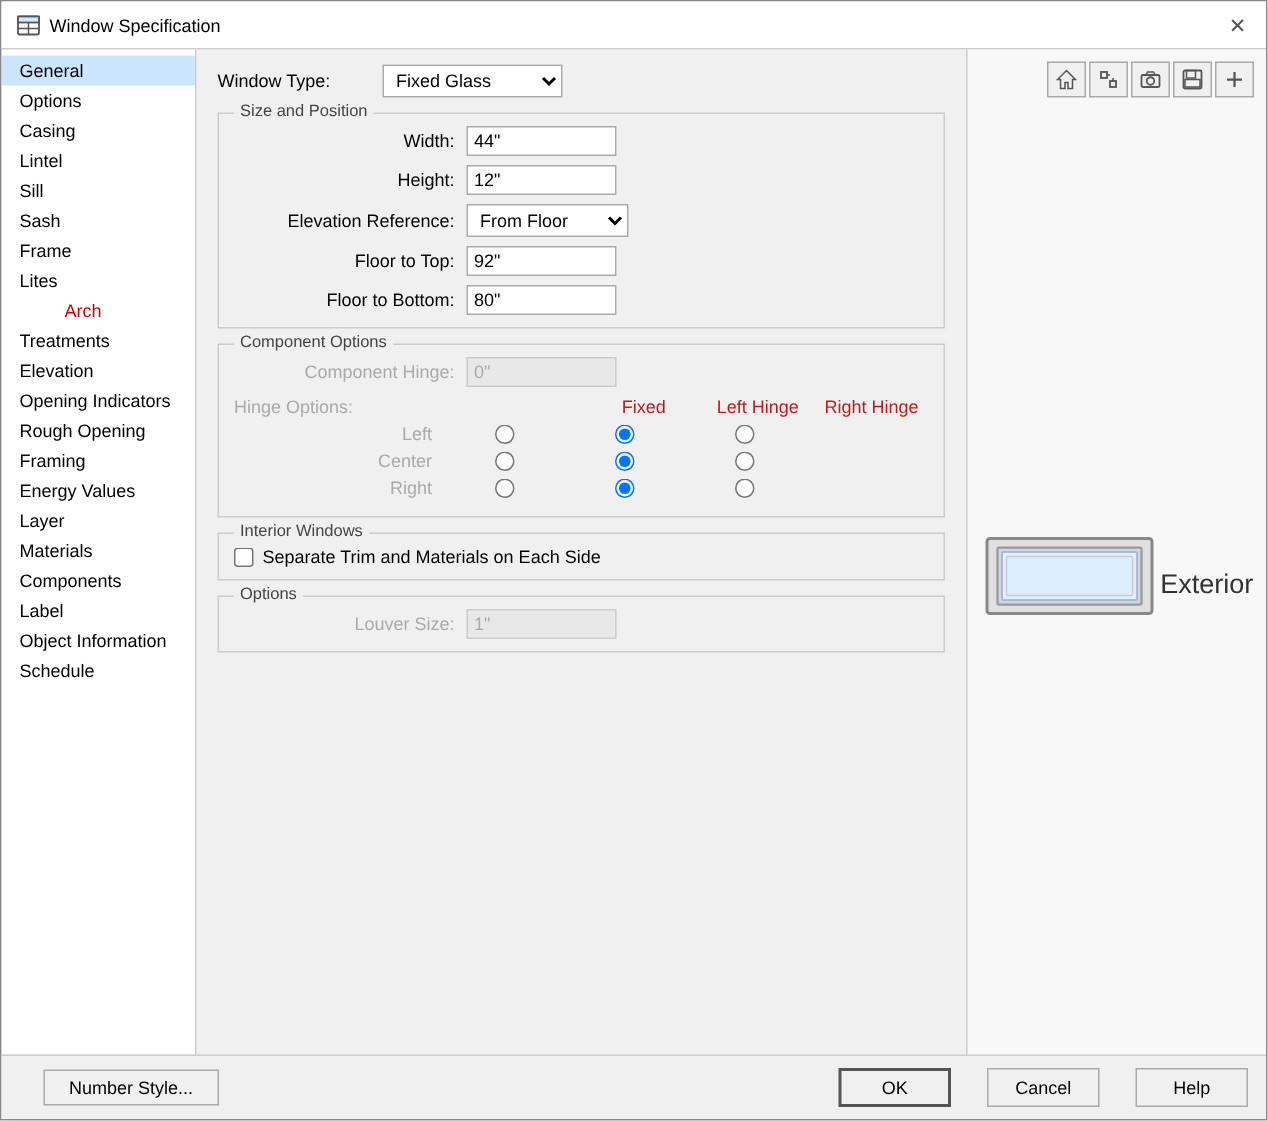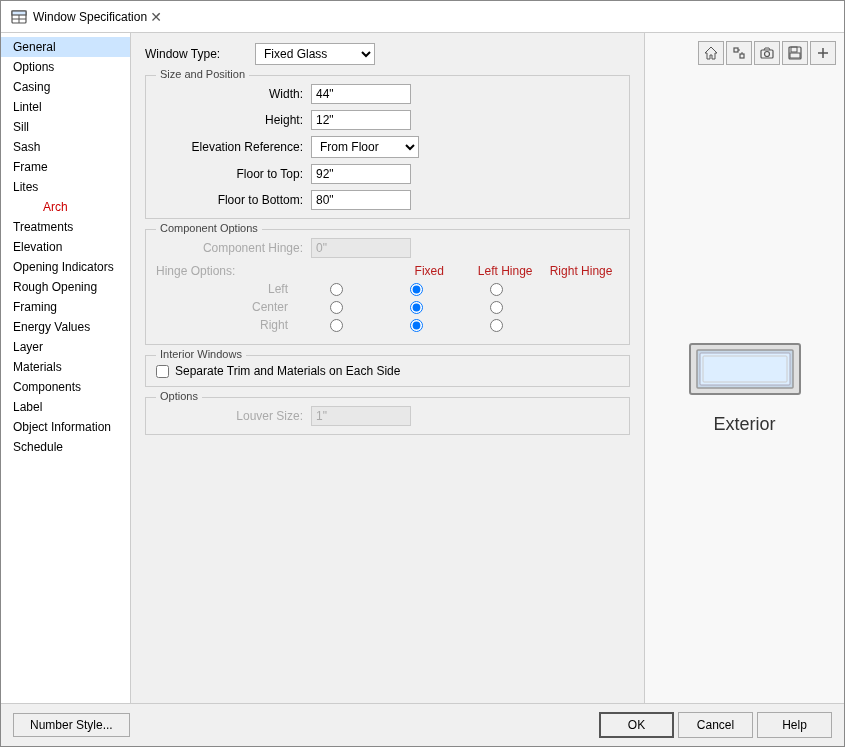--- a/index.html
+++ b/index.html
@@ -22,21 +22,21 @@
       display: flex;
       flex-direction: column;
       box-shadow: 2px 2px 8px rgba(0,0,0,0.3);
     }
     .title-bar {
       background: #fff;
       border-bottom: 1px solid #ccc;
       padding: 6px 10px;
       display: flex;
       align-items: center;
-      justify-content: flex-start;
+      justify-content: space-between;
       height: 32px;
     }
     .title-bar-left {
       display: flex;
       align-items: center;
       gap: 6px;
     }
     .title-icon {
       width: 16px;
       height: 16px;
@@ -229,21 +229,20 @@
       cursor: pointer;
       display: flex;
       align-items: center;
       justify-content: center;
       font-size: 11px;
     }
     .preview-image-area {
       flex: 1;
       width: 100%;
       display: flex;
-      flex-direction: column;
       align-items: center;
       justify-content: center;
       text-align: right;
     }
     .window-preview {
       width: 120px;
       height: 70px;
     }
     .preview-label {
       font-size: 18px;
@@ -254,24 +253,25 @@
     .dialog-footer {
       border-top: 1px solid #ccc;
       padding: 8px 12px;
       display: flex;
       align-items: center;
       justify-content: space-between;
       background: #f0f0f0;
     }
     .footer-left {
       display: flex;
+      margin-left: 16px;
     }
     .footer-right {
       display: flex;
-      gap: 4px;
+      gap: 24px;
       justify-content: space-between;
     }
     .footer-btn {
       padding: 4px 16px;
       font-size: 12px;
       border: 1px solid #aaa;
       background: #f0f0f0;
       cursor: pointer;
       min-width: 75px;
       text-align: center;

